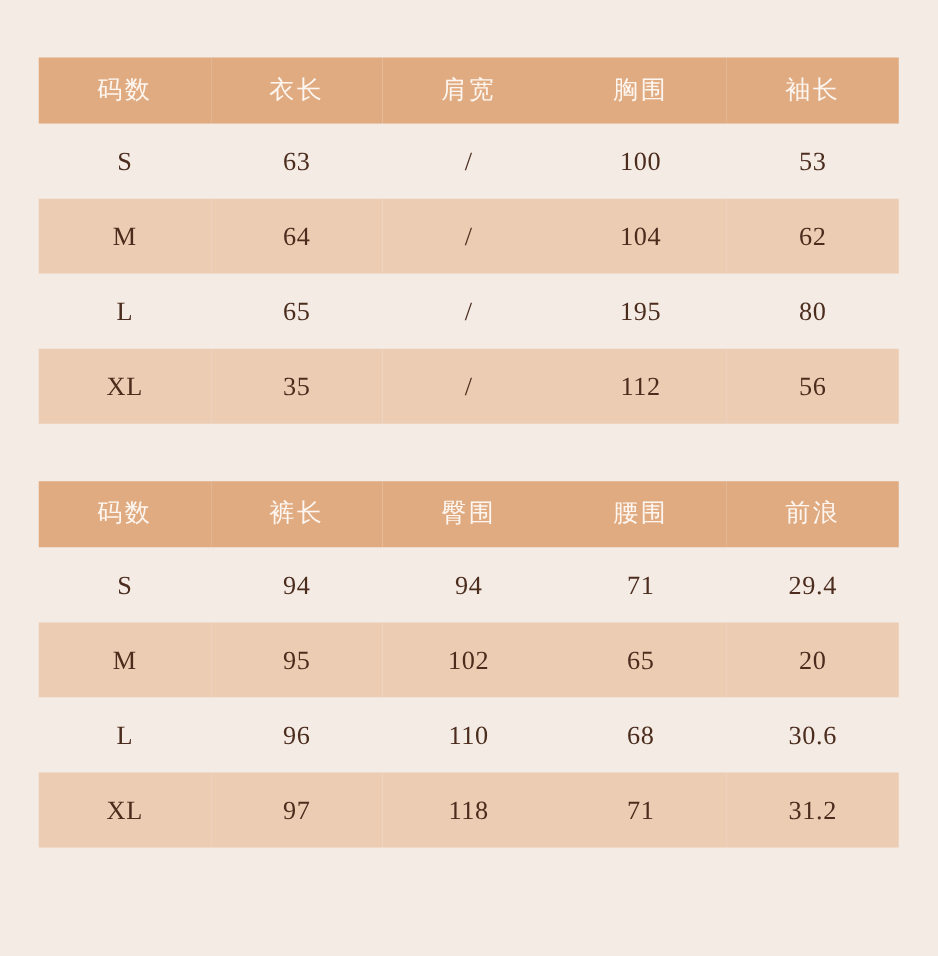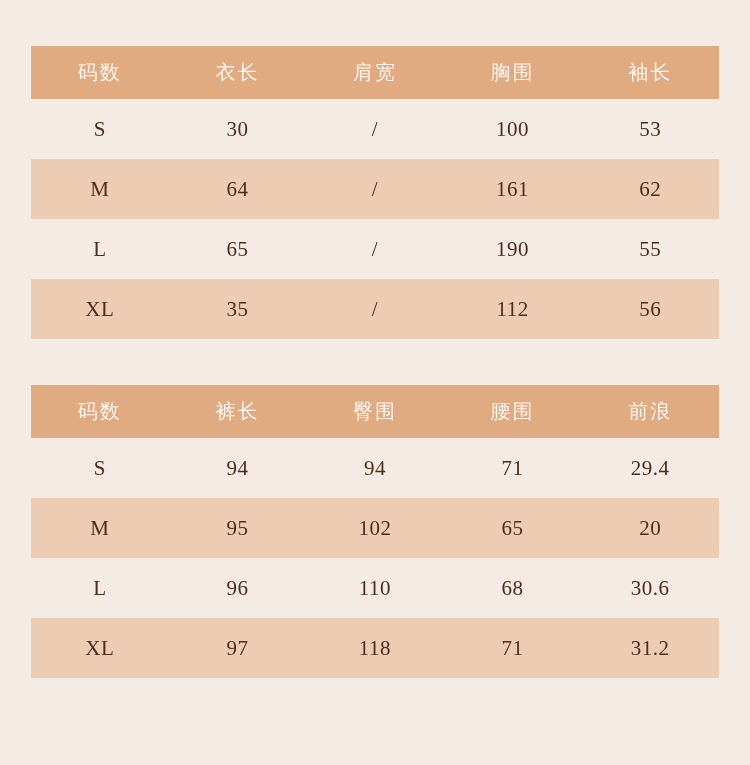--- a/index.html
+++ b/index.html
@@ -86,38 +86,38 @@
         <th>码数</th>
         <th>衣长</th>
         <th>肩宽</th>
         <th>胸围</th>
         <th>袖长</th>
       </tr>
     </thead>
     <tbody>
       <tr class="row-odd">
         <td>S</td>
-        <td>30</td>
+        <td>63</td>
         <td>/</td>
         <td>100</td>
         <td>53</td>
       </tr>
       <tr class="row-even">
         <td>M</td>
         <td>64</td>
         <td>/</td>
-        <td>161</td>
+        <td>104</td>
         <td>62</td>
       </tr>
       <tr class="row-odd">
         <td>L</td>
         <td>65</td>
         <td>/</td>
-        <td>190</td>
-        <td>55</td>
+        <td>195</td>
+        <td>80</td>
       </tr>
       <tr class="row-even">
         <td>XL</td>
         <td>35</td>
         <td>/</td>
         <td>112</td>
         <td>56</td>
       </tr>
     </tbody>
   </table>

